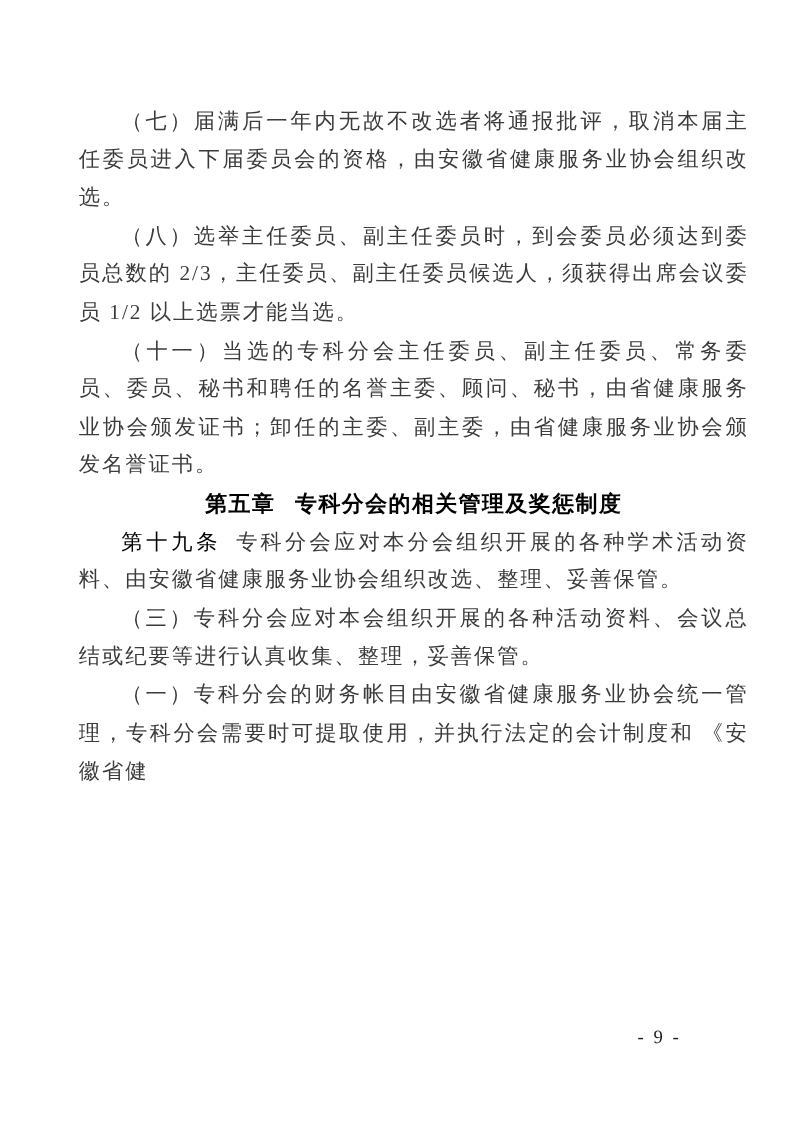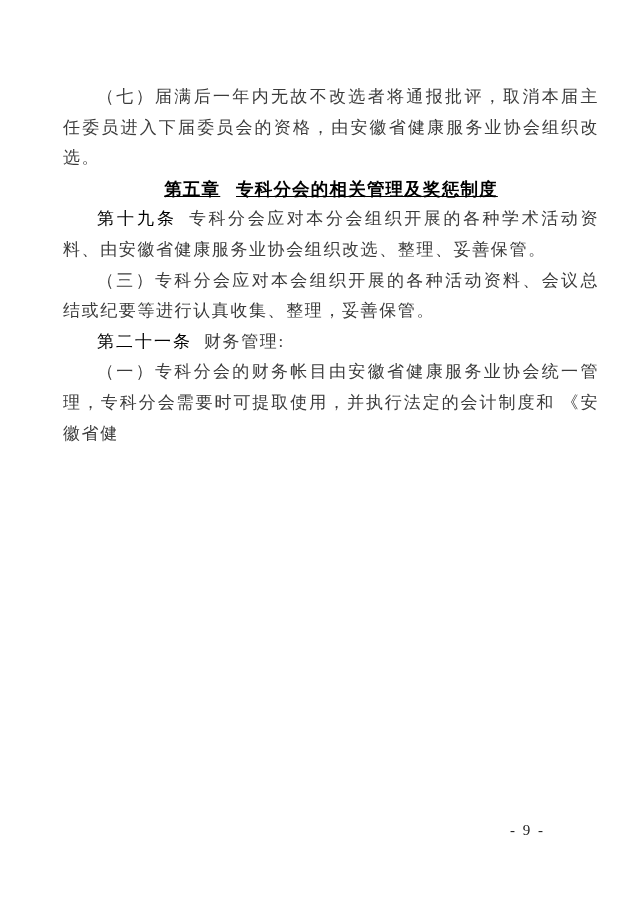--- a/index.html
+++ b/index.html
@@ -35,21 +35,20 @@
   .chapter-heading {
     margin: 0;
     text-align: center;
     text-indent: 0;
     font-size: 17.5px;
     font-weight: 700;
     color: #000000;
     line-height: 30.6px;
     letter-spacing: 1.2px;
     font-family: "Liberation Sans", "DejaVu Sans", sans-serif;
-    text-decoration: underline;
   }
   .chapter-number {
     margin-right: 0.9em;
   }
   .article-label {
     font-weight: 400;
     color: #000000;
     letter-spacing: 2px;
     margin-right: 12px;
     font-family: "Liberation Sans", "DejaVu Sans", sans-serif;
@@ -67,41 +66,44 @@
 </head>
 <body>
 
 <div class="page">
   <div class="doc">
 
     <p class="para">
       <span>（七）届满后一年内无故不改选者将通报批评，取消本届主任委员进入下届委员会的资格，由安徽省健康服务业协会组织改选。</span>
     </p>
 
+    <p class="para">
+      <span>（八）选举主任委员、副主任委员时，到会委员必须达到委员总数的 2/3，主任委员、副主任委员候选人，须获得出席会议委员 1/2 以上选票才能当选。</span>
+    </p>
 
 
+    <p class="para">
+      <span>（十一）当选的专科分会主任委员、副主任委员、常务委员、委员、秘书和聘任的名誉主委、顾问、秘书，由省健康服务业协会颁发证书；卸任的主委、副主委，由省健康服务业协会颁发名誉证书。</span>
+    </p>
 
     <h2 class="chapter-heading">
       <span class="chapter-number">第五章</span><span>专科分会的相关管理及奖惩制度</span>
     </h2>
 
     <p class="para">
       <span class="article-label">第十九条</span><span>专科分会应对本分会组织开展的各种学术活动资料、由安徽省健康服务业协会组织改选、整理、妥善保管。</span>
     </p>
 
 
 
 
     <p class="para">
       <span>（三）专科分会应对本会组织开展的各种活动资料、会议总结或纪要等进行认真收集、整理，妥善保管。</span>
     </p>
 
-    <p class="para">
-      <span class="article-label">第二十一条</span><span>财务管理:</span>
-    </p>
 
     <p class="para">
       <span>（一）专科分会的财务帐目由安徽省健康服务业协会统一管理，专科分会需要时可提取使用，并执行法定的会计制度和 《安徽省健</span>
     </p>
 
   </div>
 
   <div class="page-number">- 9 -</div>
 </div>
 

